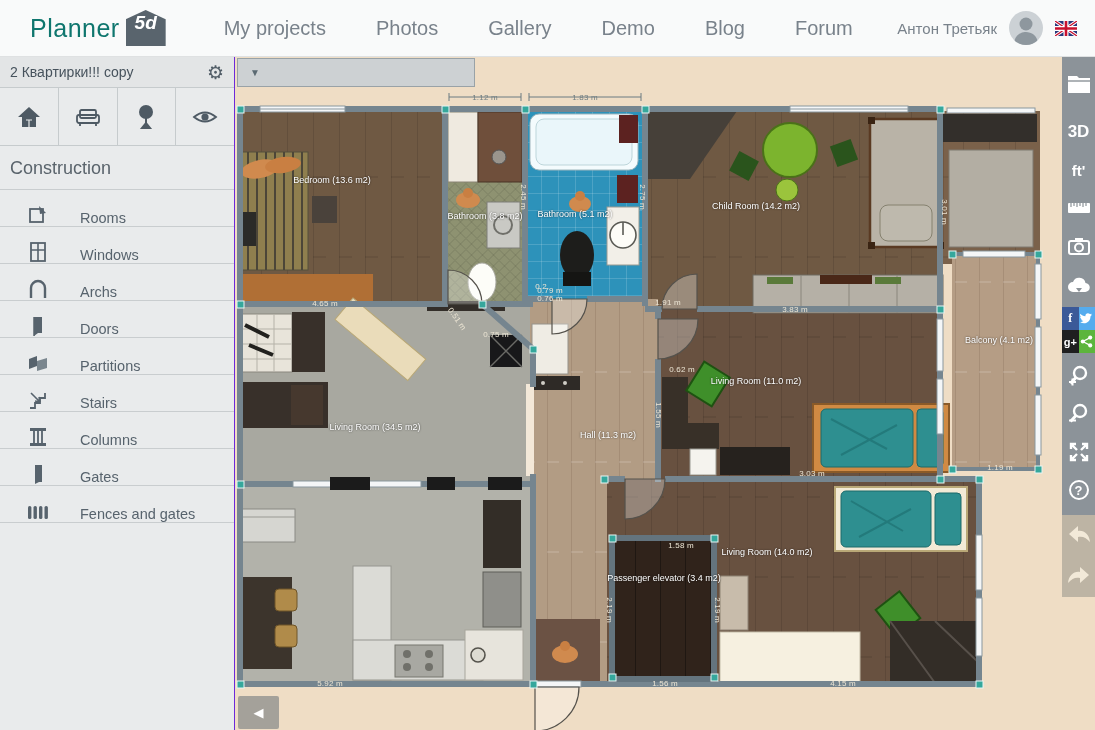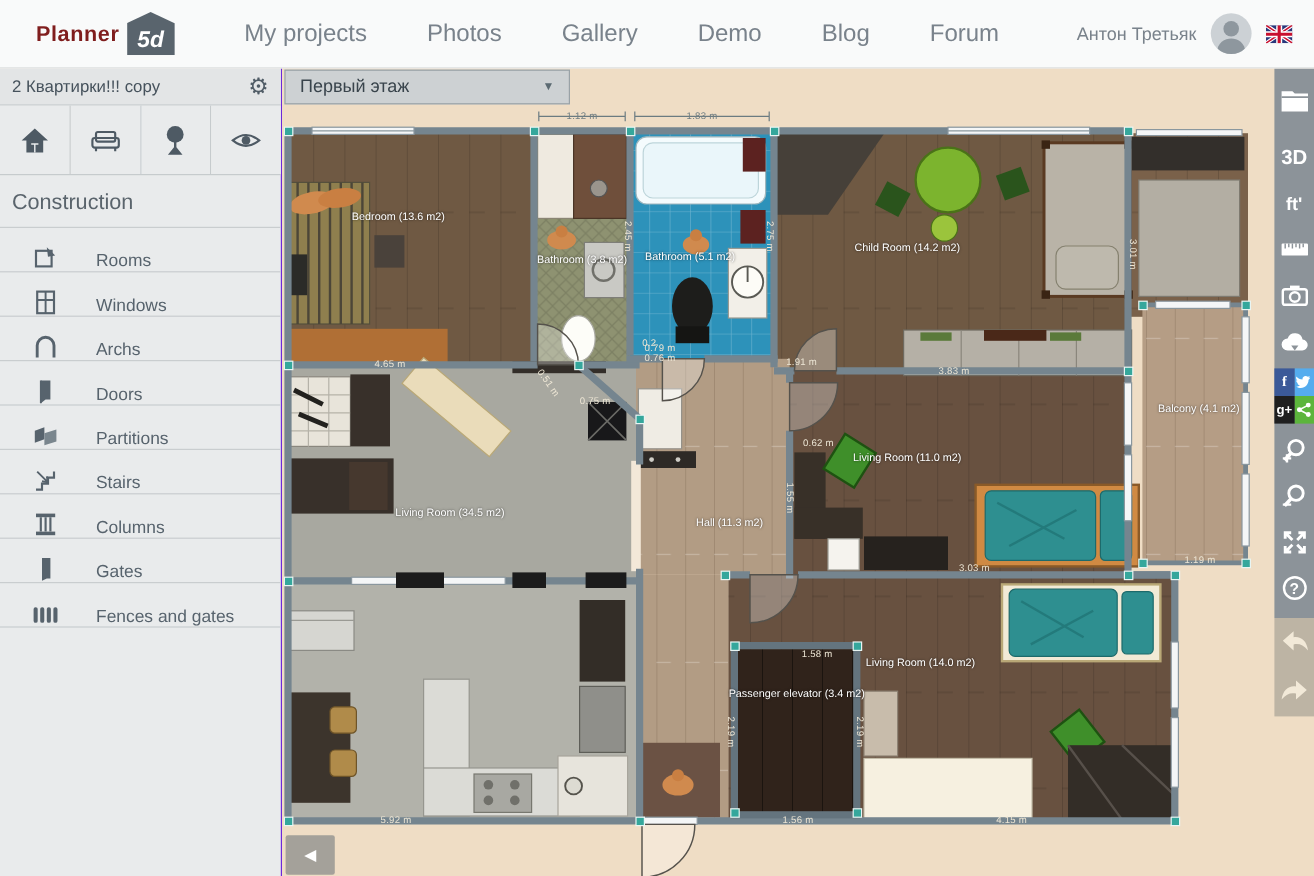--- a/index.html
+++ b/index.html
@@ -3,24 +3,24 @@
 <meta charset="utf-8">
 <style>
   * { margin:0; padding:0; box-sizing:border-box; }
   html,body { width:1095px; height:730px; overflow:hidden; }
   body { font-family:"Liberation Sans", sans-serif; position:relative; background:#efddc5; }
 
   
   .nav { position:absolute; left:0; top:0; width:1095px; height:57px; background:#f9fafa;
          border-bottom:1px solid #dfe1e2; display:flex; align-items:center; z-index:50; }
   .logo { display:flex; align-items:center; margin-left:30px; cursor:pointer; }
-  .logo-text { font-size:18px; color:#7f1d1d; letter-spacing:.5px;font-weight:bold; }
+  .logo-text { font-size:25px; color:#0f766e; letter-spacing:.5px; }
   .logo-badge { margin-left:6px; width:40px; height:36px; background:#59646d; color:#fff;
                 font-size:19px; font-weight:bold; font-style:italic; display:flex; align-items:flex-end;
-                justify-content:center; padding-bottom:1px;
+                justify-content:center; padding-bottom:12px;
                 clip-path:polygon(50% 0,100% 26%,100% 100%,0 100%,0 26%); }
   .menu { display:flex; gap:50px; margin-left:58px; }
   .menu a { font-size:20px; color:#79828b; text-decoration:none; cursor:pointer; }
   .user { position:absolute; right:18px; display:flex; align-items:center; gap:12px; }
   .user-name { font-size:15px; color:#79828b; cursor:pointer; }
   .avatar { width:34px; height:34px; border-radius:50%; background:#ccd1d5; overflow:hidden; cursor:pointer; }
   .flag { width:22px; height:15px; cursor:pointer; }
 
   
   .panel { position:absolute; left:0; top:57px; width:235px; height:673px; background:#e9ebec;
@@ -500,21 +500,20 @@
   <div class="meas" style="left:765px;top:410px;">1.19 m</div>
   <div class="meas" style="left:430px;top:488px;margin-left:16px;">1.58 m</div>
   <div class="meas" style="left:430px;top:626px;">1.56 m</div>
   <div class="meas r90" style="left:374px;top:553px;">2.19 m</div>
   <div class="meas r90" style="left:482px;top:553px;">2.19 m</div>
   <div class="meas" style="left:95px;top:626px;">5.92 m</div>
   <div class="meas" style="left:608px;top:626px;">4.15 m</div>
   <div class="meas" style="left:306px;top:229px;">0.2</div>
 
   <div class="floor-select">
-    <span class="fs-label">Первый этаж</span>
     <span class="caret">▼</span>
   </div>
   <button class="collapse">◀</button>
 </main>
 
 <aside class="rightbar">
   <div class="rb-btn" style="margin-top:8px;">
     <svg width="24" height="20" viewBox="0 0 24 20">
       <path d="M1,4 V2 H10 L12,4 H23 V19 H1 Z" fill="#fff"></path>
       <path d="M1,7 H23" stroke="#8c9399" stroke-width="1.4"></path>

